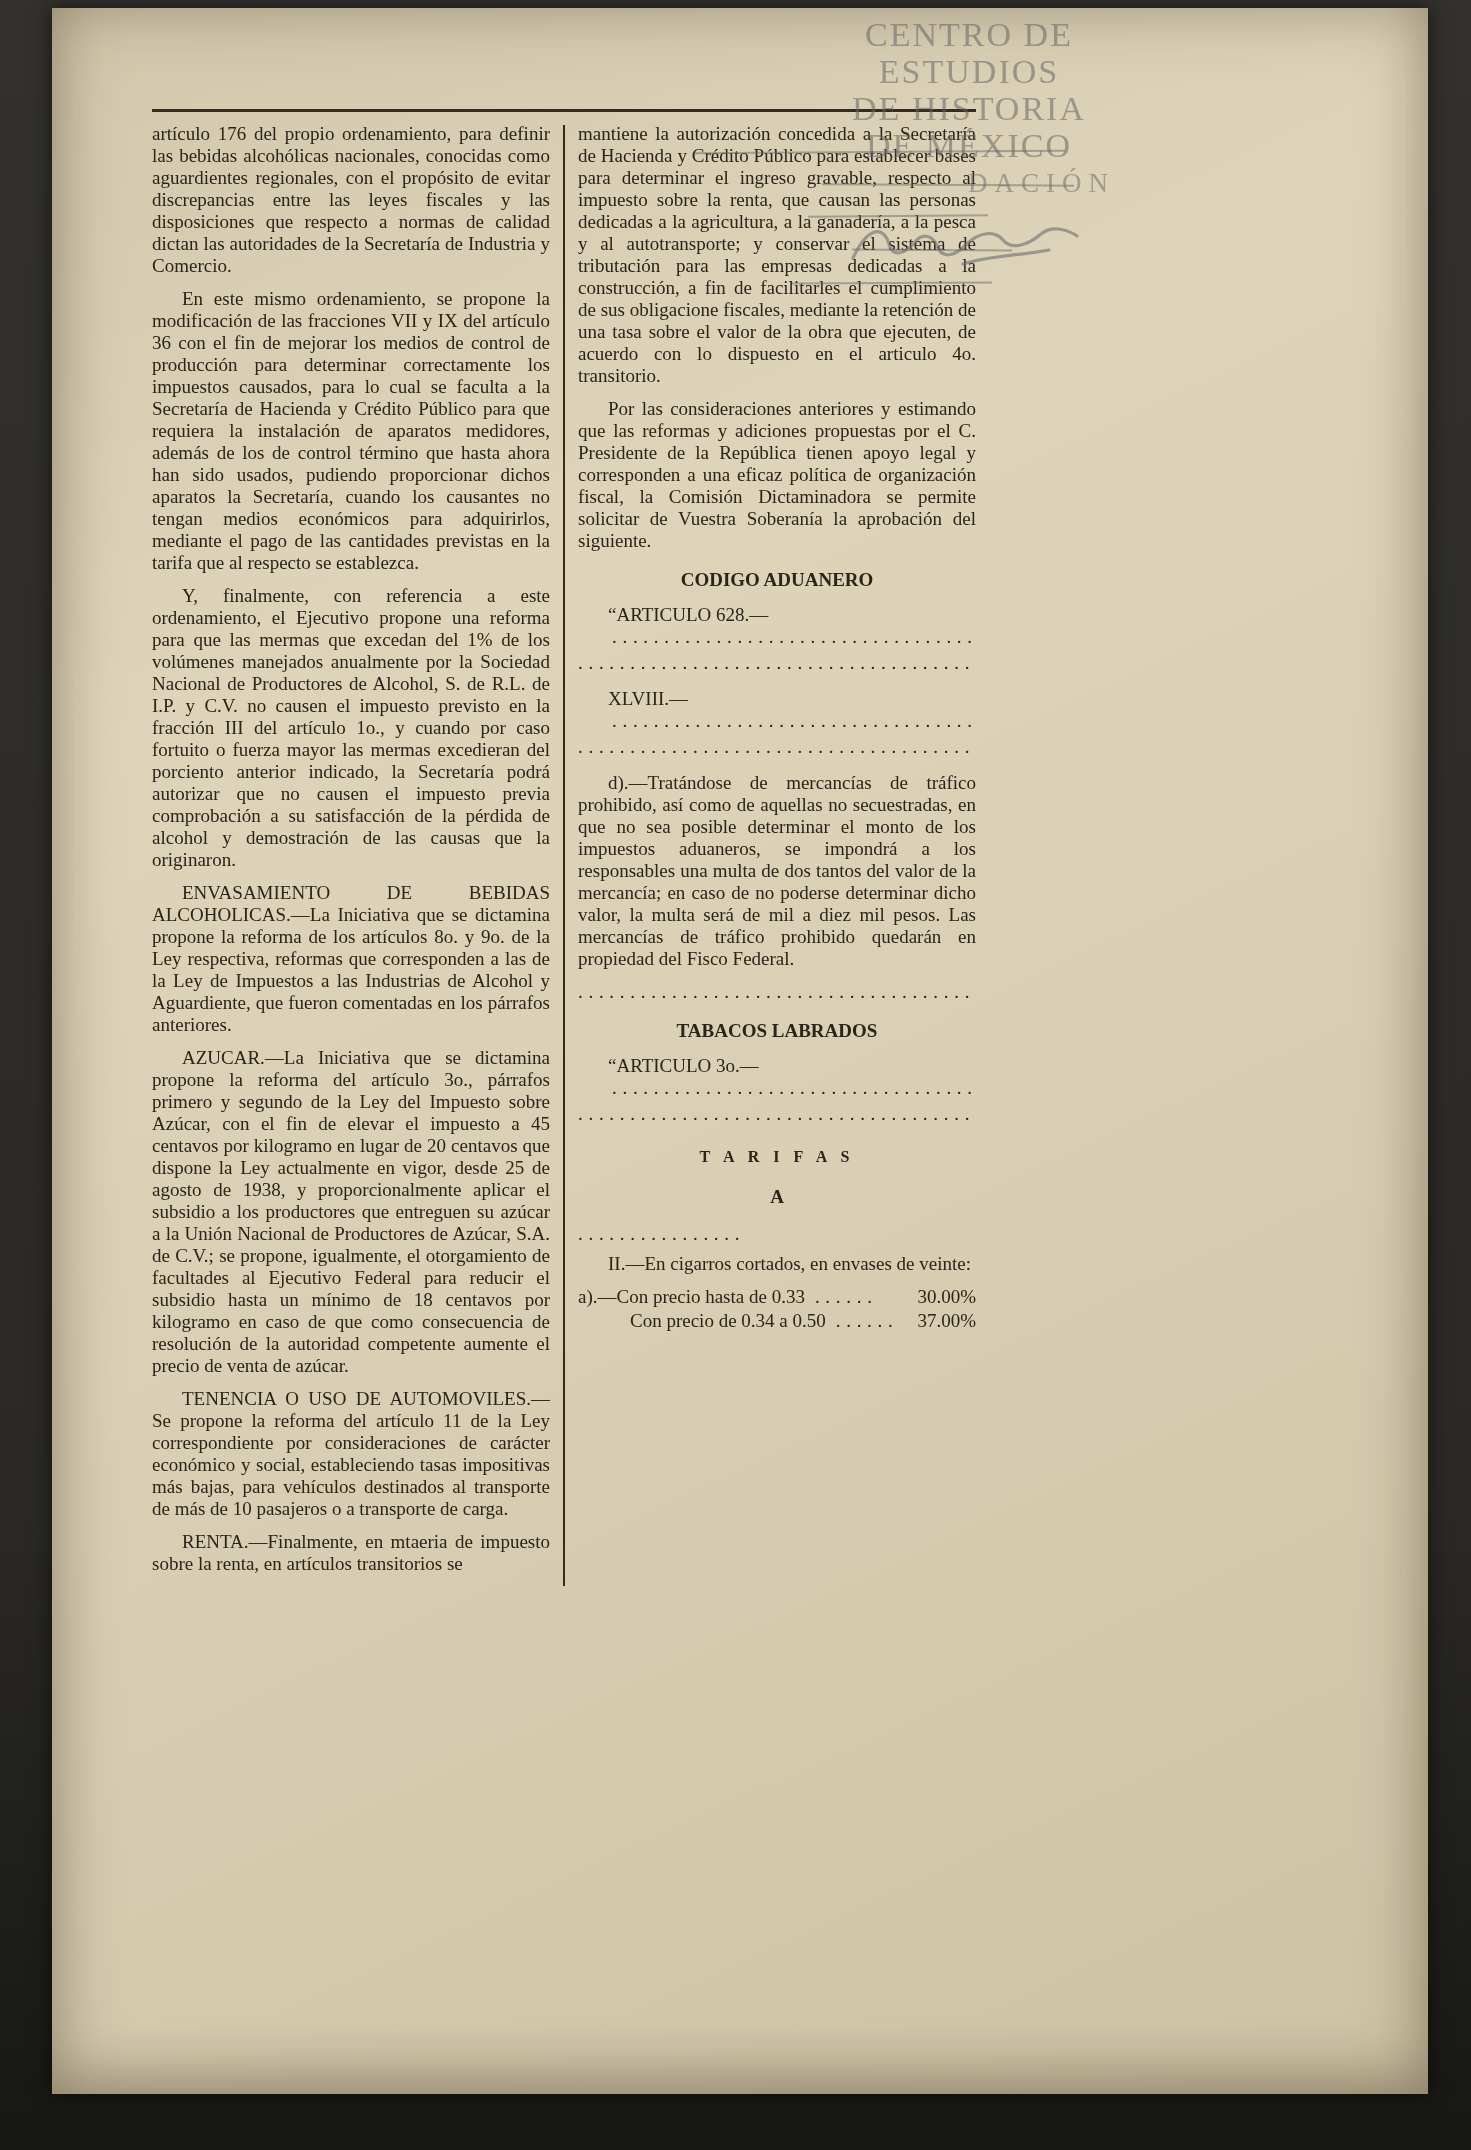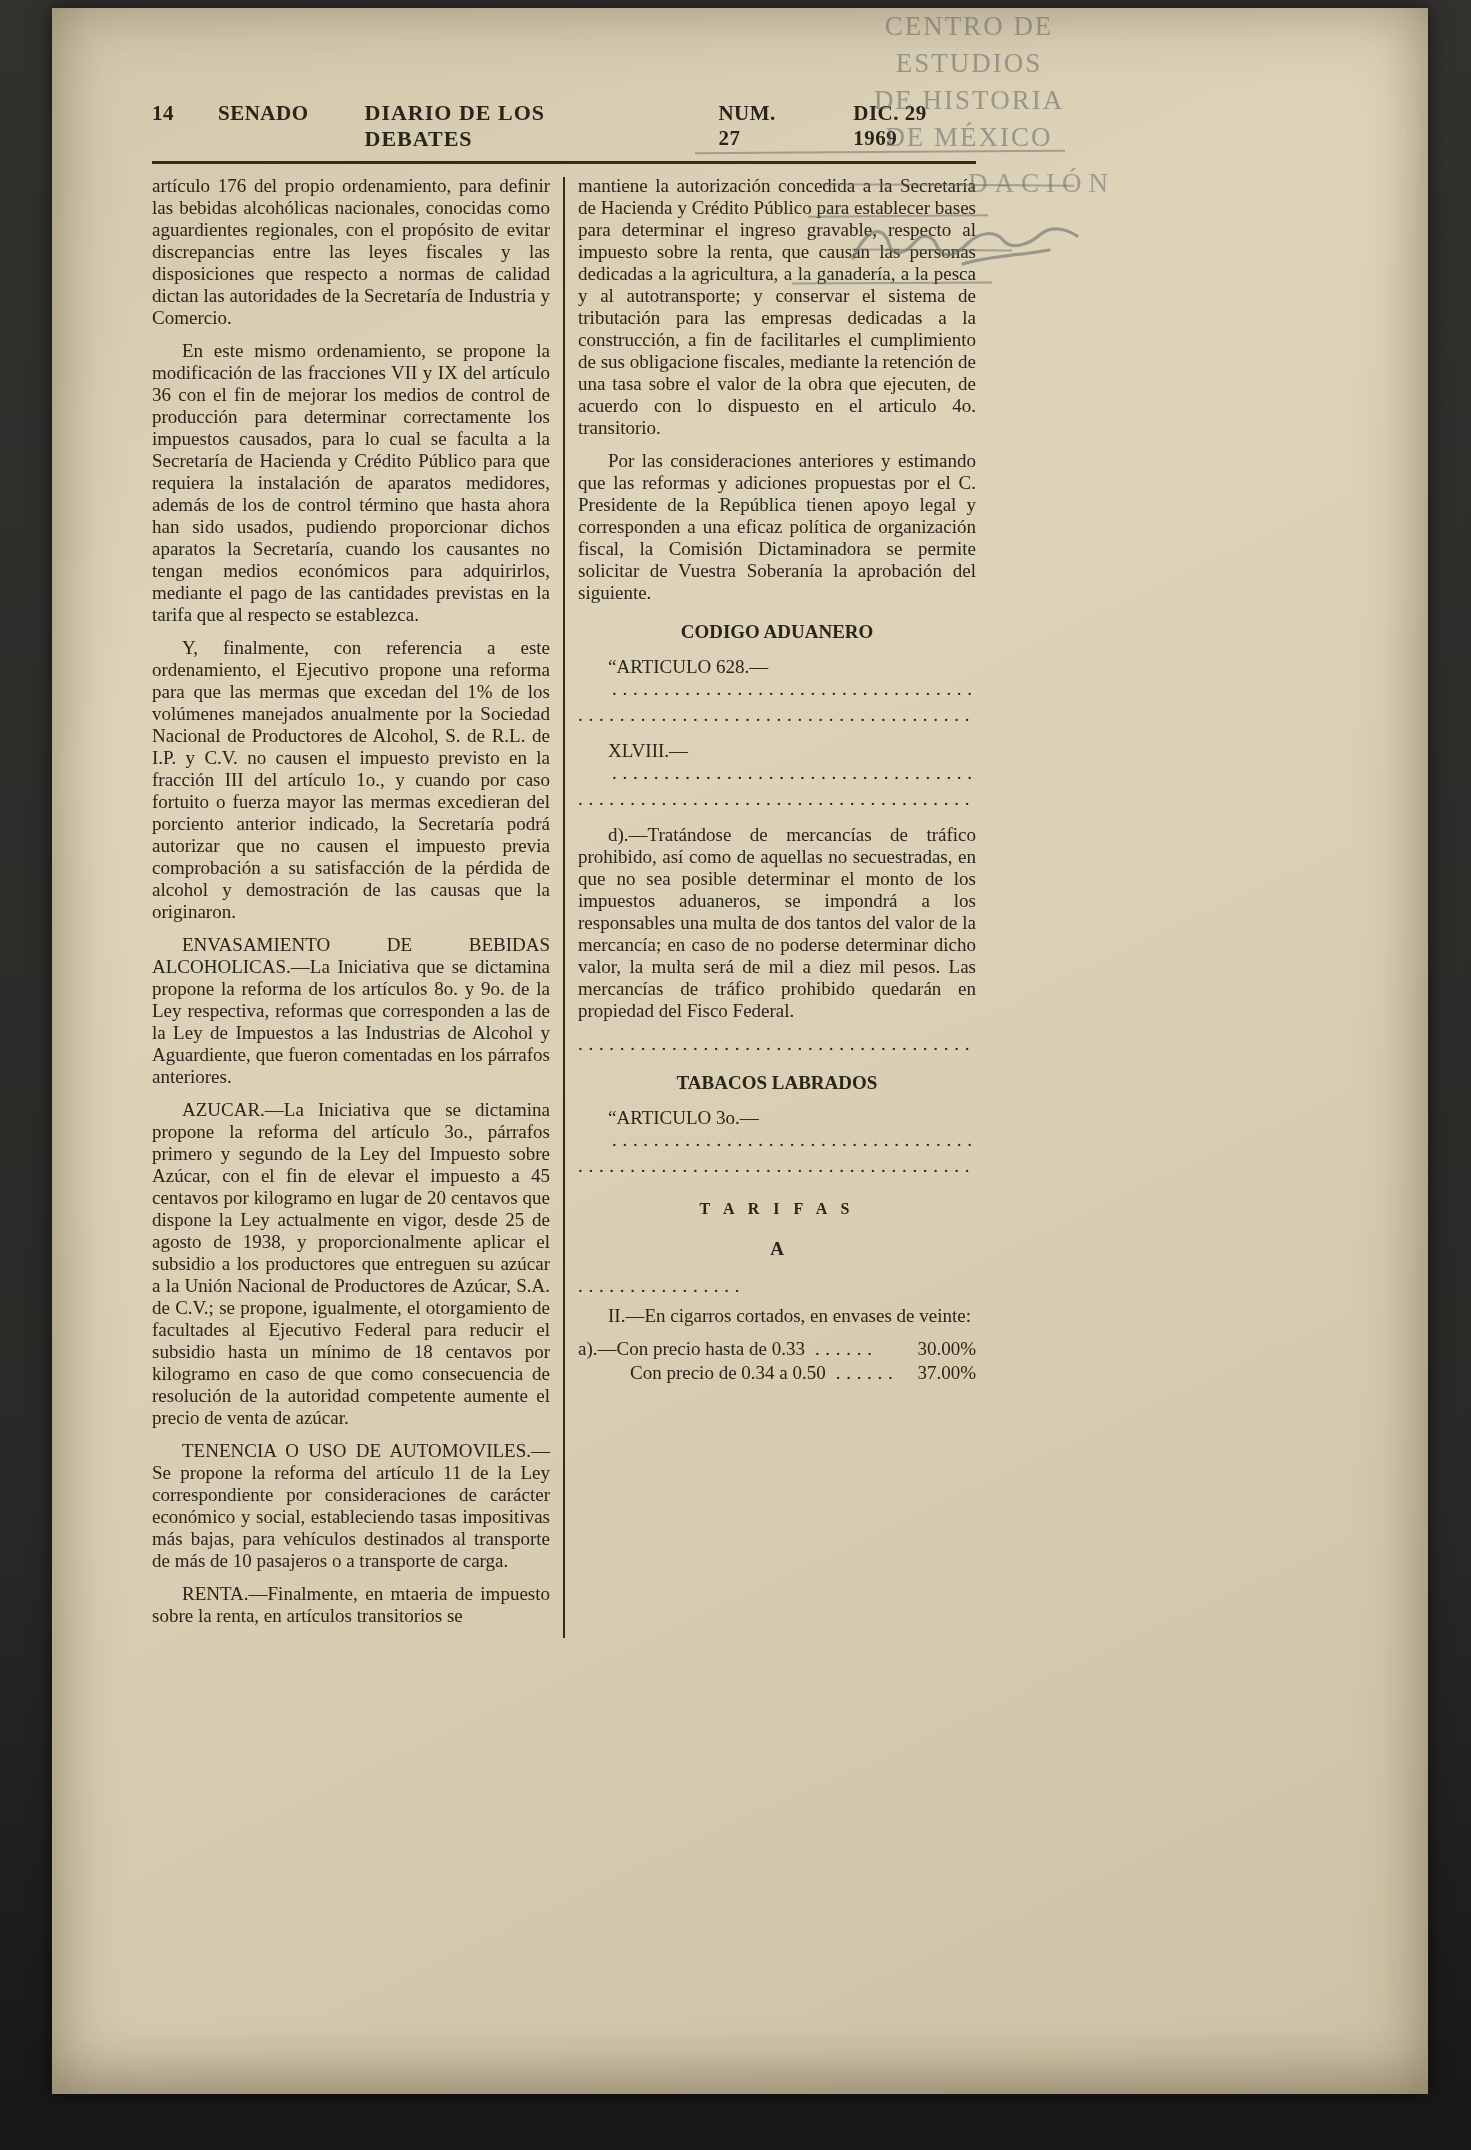--- a/index.html
+++ b/index.html
@@ -35,44 +35,37 @@
   .qline .dots{flex:1;overflow:hidden;white-space:nowrap;letter-spacing:.30em;margin-left:4px;}
   .dots.fullline{overflow:hidden;white-space:nowrap;letter-spacing:.30em;margin:0 0 14px 0;}
   .dots.shortline{overflow:hidden;white-space:nowrap;letter-spacing:.30em;width:180px;margin:14px 0 8px 0;}
   .trow{display:flex;align-items:baseline;margin-bottom:2px;}
   .trow .tlabel{white-space:nowrap;}
   .trow.r2 .tlabel{padding-left:52px;}
   .trow .tdots{letter-spacing:.30em;margin-left:10px;white-space:nowrap;overflow:hidden;}
   .trow .tval{margin-left:auto;}
   
   .wm{
-    position:absolute;left:850px;top:8px;width:238px;text-align:center;
-    color:rgba(100,100,100,.55);font-size:27px;line-height:37px;letter-spacing:2px;
+    position:absolute;left:850px;top:16px;width:238px;text-align:center;
+    color:rgba(100,100,100,.55);font-size:34px;line-height:37px;letter-spacing:2px;
     font-family:"Liberation Serif","DejaVu Serif",serif;pointer-events:none;
   }
   .wm-partial{
     position:absolute;left:968px;top:168px;color:rgba(100,100,100,.5);
     font-size:27px;letter-spacing:7px;pointer-events:none;
   }
   .markline{position:absolute;height:2px;background:rgba(105,105,105,.5);pointer-events:none;}
   .sig{position:absolute;left:845px;top:210px;pointer-events:none;}
 </style>
 </head>
 <body>
 
 <div class="page">
   <div class="text-block">
 
-    <div class="hdr">
-      <span class="h-num">14</span>
-      <span class="h-sen">SENADO</span>
-      <span class="h-tit">DIARIO DE LOS DEBATES</span>
-      <span class="h-iss">NUM. 27</span>
-      <span class="h-dat">DIC. 29 1969</span>
-    </div>
     <div class="hrule"></div>
 
     <div class="cols">
 
       <div class="col">
         <p class="noindent">artículo 176 del propio ordenamiento, para definir las bebidas alcohólicas nacionales, conocidas como aguardientes regionales, con el propósito de evitar discrepancias entre las leyes fiscales y las disposiciones que respecto a normas de calidad dictan las autoridades de la Secretaría de Industria y Comercio.</p>
         <p>En este mismo ordenamiento, se propone la modificación de las fracciones VII y IX del artículo 36 con el fin de mejorar los medios de control de producción para determinar correctamente los impuestos causados, para lo cual se faculta a la Secretaría de Hacienda y Crédito Público para que requiera la instalación de aparatos medidores, además de los de control término que hasta ahora han sido usados, pudiendo proporcionar dichos aparatos la Secretaría, cuando los causantes no tengan medios económicos para adquirirlos, mediante el pago de las cantidades previstas en la tarifa que al respecto se establezca.</p>
         <p>Y, finalmente, con referencia a este ordenamiento, el Ejecutivo propone una reforma para que las mermas que excedan del 1% de los volúmenes manejados anualmente por la Sociedad Nacional de Productores de Alcohol, S. de R.L. de I.P. y C.V. no causen el impuesto previsto en la fracción III del artículo 1o., y cuando por caso fortuito o fuerza mayor las mermas excedieran del porciento anterior indicado, la Secretaría podrá autorizar que no causen el impuesto previa comprobación a su satisfacción de la pérdida de alcohol y demostración de las causas que la originaron.</p>
         <p>ENVASAMIENTO DE BEBIDAS ALCOHOLICAS.—La Iniciativa que se dictamina propone la reforma de los artículos 8o. y 9o. de la Ley respectiva, reformas que corresponden a las de la Ley de Impuestos a las Industrias de Alcohol y Aguardiente, que fueron comentadas en los párrafos anteriores.</p>
         <p>AZUCAR.—La Iniciativa que se dictamina propone la reforma del artículo 3o., párrafos primero y segundo de la Ley del Impuesto sobre Azúcar, con el fin de elevar el impuesto a 45 centavos por kilogramo en lugar de 20 centavos que dispone la Ley actualmente en vigor, desde 25 de agosto de 1938, y proporcionalmente aplicar el subsidio a los productores que entreguen su azúcar a la Unión Nacional de Productores de Azúcar, S.A. de C.V.; se propone, igualmente, el otorgamiento de facultades al Ejecutivo Federal para reducir el subsidio hasta un mínimo de 18 centavos por kilogramo en caso de que como consecuencia de resolución de la autoridad competente aumente el precio de venta de azúcar.</p>

